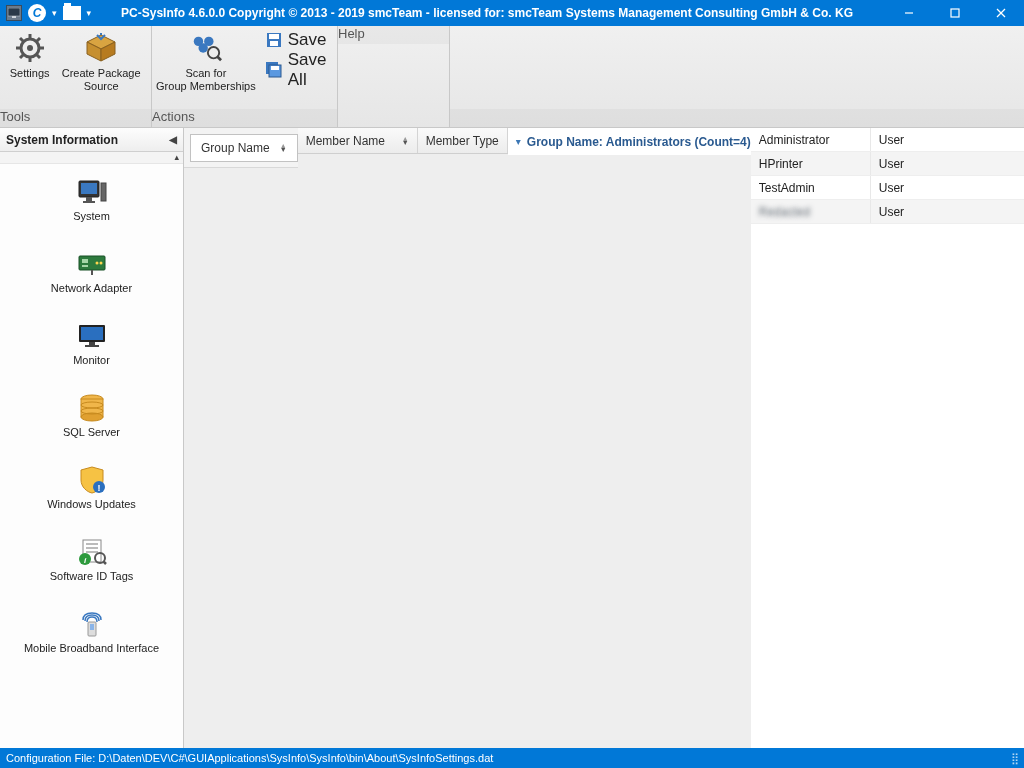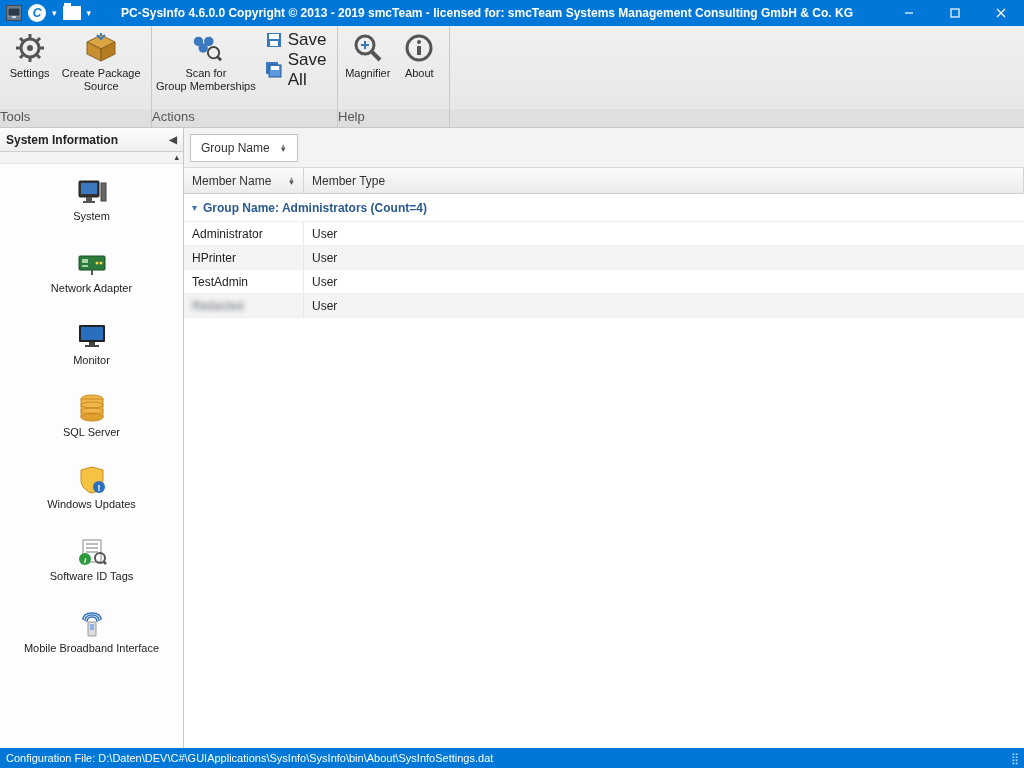--- a/index.html
+++ b/index.html
@@ -38,21 +38,21 @@
   .sidebar { width: 184px; border-right: 1px solid #c8c8c8; display: flex; flex-direction: column; background: #f8f8f8; }
   .sidebar-header { height: 24px; background: linear-gradient(#fdfdfd, #eee); border-bottom: 1px solid #cfcfcf; display: flex; align-items: center; justify-content: space-between; padding: 0 6px; font-size: 12px; font-weight: bold; color: #222; cursor: pointer; text-align: center; }
   .sidebar-header .caret { font-size: 10px; color: #444; }
   .sidebar-scrollup { height: 12px; text-align: right; padding-right: 4px; font-size: 9px; color: #444; background: #f4f4f4; border-bottom: 1px solid #e6e6e6; cursor: pointer; }
   .nav { flex: 1; overflow: hidden; background: #fdfdfd; }
   .nav-item { height: 72px; display: flex; flex-direction: column; align-items: center; justify-content: center; gap: 4px; font-size: 11px; color: #222; cursor: pointer; }
   .nav-item.selected { background: #0178d7; color: #fff; }
   .nav-item .icon { width: 30px; height: 28px; display:flex; align-items:center; justify-content:center; }
 
   
-  .main { flex: 1; display: flex; flex-direction: column; background: #eee; }
+  .main { flex: 1; display: flex; flex-direction: row; background: #eee; }
   .groupby-bar { height: 40px; background: #f3f3f3; border-bottom: 1px solid #d8d8d8; display: flex; align-items: center; padding-left: 6px; }
   .group-chip { background: #fff; border: 1px solid #c2c2c2; height: 28px; padding: 0 10px; display: flex; align-items: center; gap: 10px; font-size: 12px; color: #333; cursor: pointer; }
   .group-chip .sort { display: flex; flex-direction: column; line-height: 4px; font-size: 7px; color: #999; }
   .col-headers { height: 26px; background: linear-gradient(#fafafa,#ececec); border-bottom: 1px solid #cfcfcf; display: flex; font-size: 12px; color: #333; }
   .col-headers .col { border-right: 1px solid #d4d4d4; padding: 0 8px; display: flex; align-items: center; gap: 8px; cursor: pointer; }
   .col1 { width: 120px; }
   .col2 { flex: 1; }
   .col .sort { display: flex; flex-direction: column; line-height: 4px; font-size: 7px; color: #999; margin-left: auto; }
   .group-row { height: 28px; background: #fff; border-bottom: 1px solid #eee; display: flex; align-items: center; padding-left: 8px; font-size: 12px; gap: 6px; cursor: pointer; }
   .group-row .chev2 { color: #3c77b5; font-size: 10px; }
@@ -181,43 +181,20 @@
               </svg>
             </span>
           <span>Save All</span>
         </div>
       </div>
     </div>
     <div class="group-label">Actions</div>
   </div>
 
   <div class="ribbon-group" style="width:112px;">
-    <div class="group-body">
-      <div class="rbtn-large compact">
-        <div class="icon">
-          <svg width="30" height="30" viewBox="0 0 30 30">
-              <circle cx="12" cy="12" r="9" fill="none" stroke="#555" stroke-width="3"></circle>
-              <line x1="19" y1="19" x2="27" y2="27" stroke="#555" stroke-width="4"></line>
-              <line x1="12" y1="8" x2="12" y2="16" stroke="#3a78c0" stroke-width="2"></line>
-              <line x1="8" y1="12" x2="16" y2="12" stroke="#3a78c0" stroke-width="2"></line>
-            </svg>
-        </div>
-        <div class="lbl">Magnifier</div>
-      </div>
-      <div class="rbtn-large compact">
-        <div class="icon">
-          <svg width="28" height="28" viewBox="0 0 28 28">
-              <circle cx="14" cy="14" r="12" fill="none" stroke="#555" stroke-width="3"></circle>
-              <circle cx="14" cy="8" r="2" fill="#555"></circle>
-              <rect x="12" y="12" width="4" height="9" fill="#555"></rect>
-            </svg>
-        </div>
-        <div class="lbl">About</div>
-      </div>
-    </div>
     <div class="group-label">Help</div>
   </div>
   <div class="ribbon-group" style="flex:1; border-right:none;">
       <div class="group-body"></div>
       <div class="group-label"></div>
     </div>
 </div>
 
 <div class="body">
 

